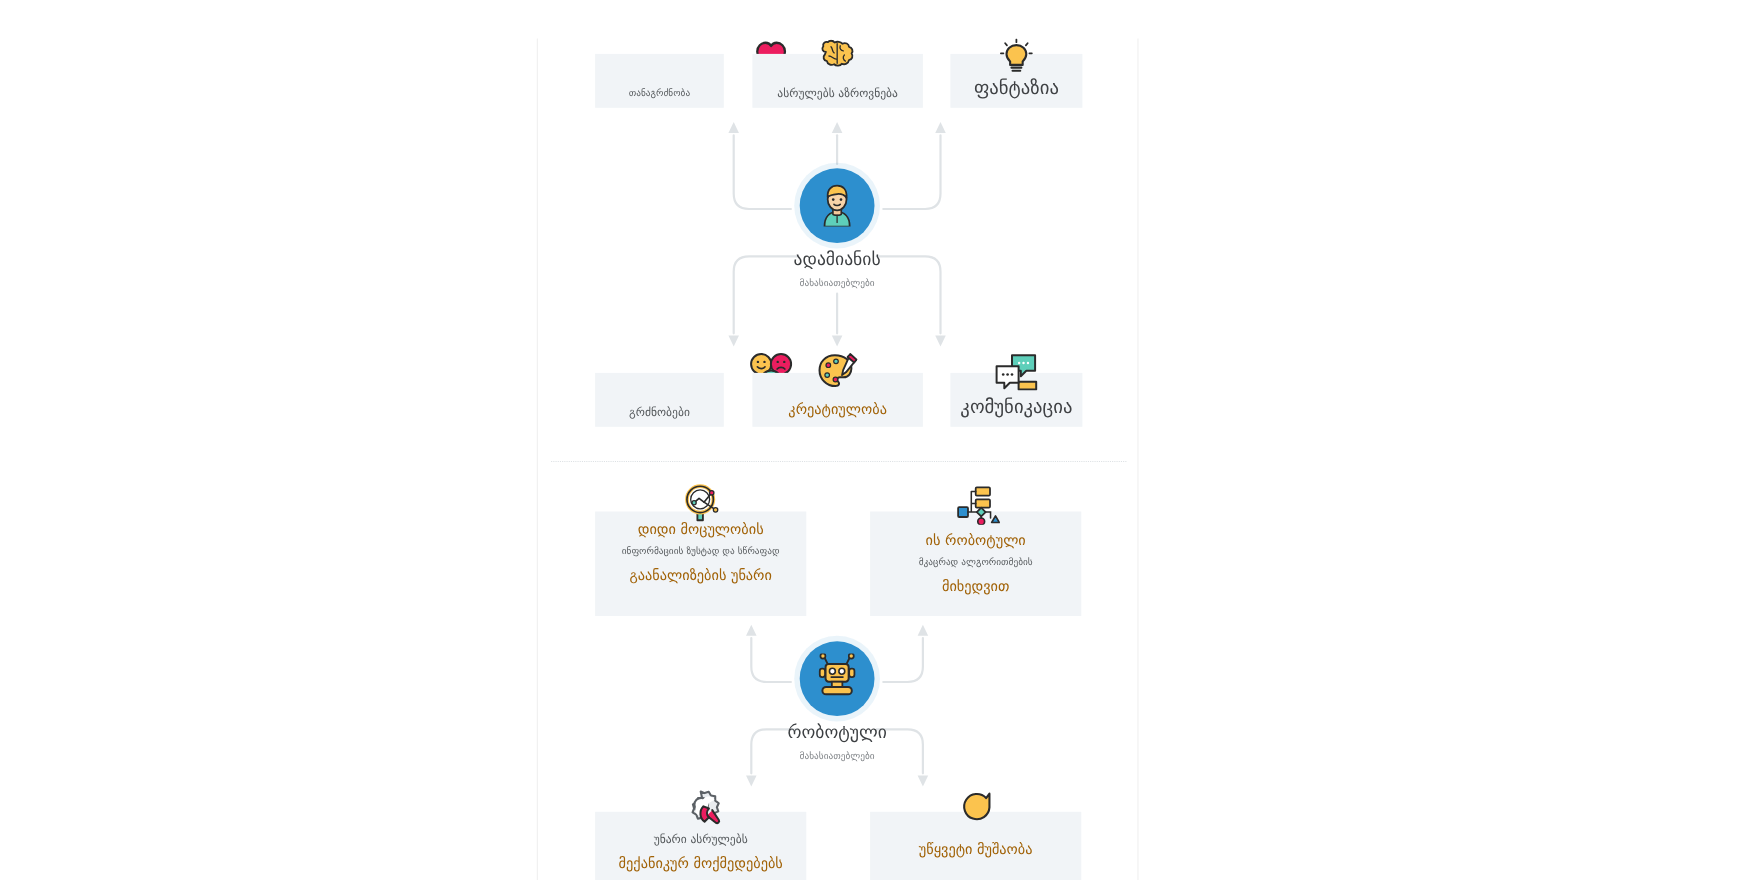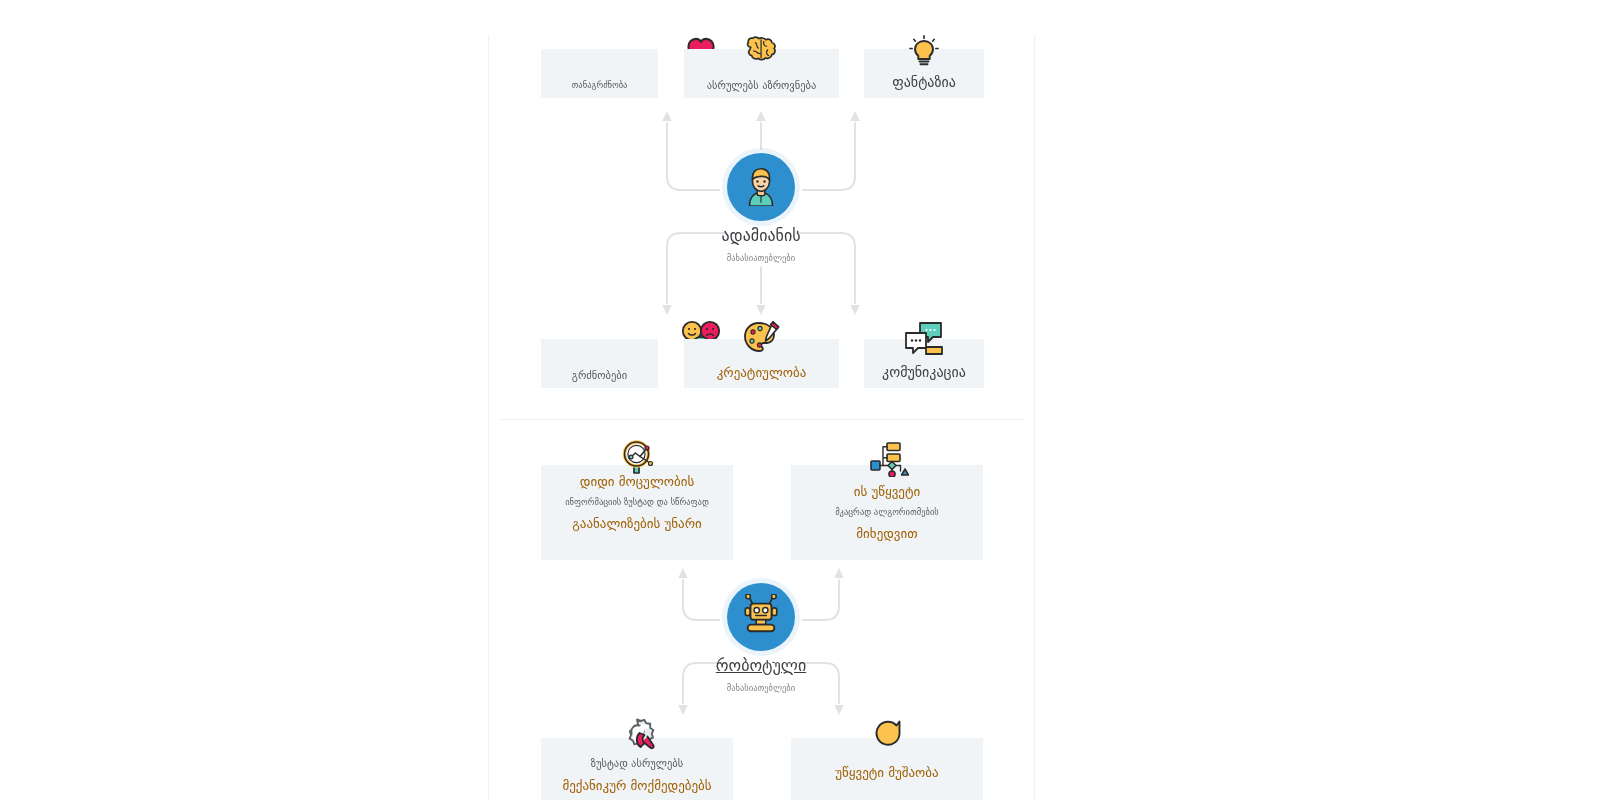--- a/index.html
+++ b/index.html
@@ -56,21 +56,21 @@
 
   .card-line {
     color: #4a4a4a;
     text-align: center;
     line-height: 1.38;
     white-space: nowrap;
   }
   .ln-xs { font-size: 8.5px;  color: #55595c; }
   .ln-sm { font-size: 10.5px; color: #55595c; }
   .ln-md { font-size: 13px;   color: #a16207; }
-  .ln-lg { font-size: 14px; color: #3f4144; }
+  .ln-lg { font-size: 17px; color: #3f4144; }
 
   
   .icon-wrap {
     position: absolute;
     display: flex;
     align-items: center;
     justify-content: center;
   }
 
   
@@ -282,21 +282,21 @@
         <circle cx="19.5" cy="14" r="8.6" fill="none" stroke="#2b2b2b" stroke-width="1.2"></circle>
         <path d="M14 17 L18.5 13 L23 16.5 L30 8" fill="none" stroke="#2b2b2b" stroke-width="1.5" stroke-linecap="round" stroke-linejoin="round"></path>
         <path d="M23 16.5 L33 23" fill="none" stroke="#2b2b2b" stroke-width="1.4" stroke-linecap="round"></path>
         <circle cx="14" cy="17" r="1.9" fill="#5ecfba" stroke="#2b2b2b" stroke-width="1.2"></circle>
         <circle cx="30" cy="8" r="2" fill="#ec1d5f" stroke="#2b2b2b" stroke-width="1.2"></circle>
         <circle cx="33.5" cy="23.5" r="2" fill="#fbc34e" stroke="#2b2b2b" stroke-width="1.2"></circle>
       </svg>
     </div>
 
     <div class="card" style="left:302px; top:430px; width:192px; height:95px; justify-content:flex-start; padding-top:18px;">
-      <div class="card-line ln-md">ის უწყვეტი</div>
+      <div class="card-line ln-md">ის რობოტული</div>
       <div class="card-line ln-xs" style="margin-top:6px;">მკაცრად ალგორითმების</div>
       <div class="card-line ln-md" style="margin-top:6px;">მიხედვით</div>
     </div>
     <div class="icon-wrap" style="left:376px; top:404px; width:46px; height:40px;">
       <svg width="42" height="36" viewBox="0 0 42 36">
         <rect x="20" y="2" width="13" height="7.5" rx="1" fill="#fbc34e" stroke="#2b2b2b" stroke-width="1.6"></rect>
         <rect x="20" y="13" width="13" height="7.5" rx="1" fill="#fbc34e" stroke="#2b2b2b" stroke-width="1.6"></rect>
         <rect x="4" y="20" width="9" height="9" rx="1" fill="#2d8fce" stroke="#2b2b2b" stroke-width="1.6"></rect>
         <path d="M21 24.5 L25 20.5 L29 24.5 L25 28.5 Z" fill="#5ecfba" stroke="#2b2b2b" stroke-width="1.6" stroke-linejoin="round"></path>
         <circle cx="25" cy="33" r="3.1" fill="#ec1d5f" stroke="#2b2b2b" stroke-width="1.5"></circle>
@@ -315,25 +315,25 @@
           <rect x="5.5" y="14.5" width="5" height="8" rx="2.2" fill="#fbc34e" stroke="#2b2b2b" stroke-width="1.7"></rect>
           <rect x="33.5" y="14.5" width="5" height="8" rx="2.2" fill="#fbc34e" stroke="#2b2b2b" stroke-width="1.7"></rect>
           <circle cx="17.5" cy="17" r="2.8" fill="#ffffff" stroke="#2b2b2b" stroke-width="1.5"></circle>
           <circle cx="26.5" cy="17" r="2.8" fill="#ffffff" stroke="#2b2b2b" stroke-width="1.5"></circle>
           <path d="M16.5 22.5 L27.5 22.5" fill="none" stroke="#2b2b2b" stroke-width="1.7" stroke-linecap="round"></path>
           <rect x="17" y="27" width="10" height="5" fill="#fbc34e" stroke="#2b2b2b" stroke-width="1.7"></rect>
           <rect x="8" y="32" width="28" height="7" rx="3.5" fill="#fbc34e" stroke="#2b2b2b" stroke-width="1.9"></rect>
         </svg>
       </span>
     </div>
-    <div class="hub-title" style="left:172px; top:621px; width:200px;text-decoration:underline;">რობოტული</div>
+    <div class="hub-title" style="left:172px; top:621px; width:200px;">რობოტული</div>
     <div class="hub-sub" style="left:172px; top:648px; width:200px;">მახასიათებლები</div>
 
     <div class="card" style="left:52px; top:703px; width:192px; height:73px; justify-content:flex-start; padding-top:18px;">
-      <div class="card-line ln-sm">ზუსტად ასრულებს</div>
+      <div class="card-line ln-sm">უნარი ასრულებს</div>
       <div class="card-line ln-md" style="margin-top:7px;">მექანიკურ მოქმედებებს</div>
     </div>
     <div class="icon-wrap" style="left:126px; top:680px; width:46px; height:40px;">
       <svg width="40" height="38" viewBox="0 0 40 38">
         <path d="M20 2.5 L23.6 4 L27.3 2.8 L29.3 6.2 L33.2 6.8 L33.2 10.8 L36.4 13.2 L34.7 16.8 L36 20.6 L32.4 22.2 L31.2 26 L27.3 25.7 L24.4 28.4 L21.2 26.3 L17.4 27.3 L16 23.6 L12.6 21.6 L14 18 L12.9 14.2 L16.3 12.4 L17.6 8.6 L21.4 9 Z" transform="translate(-1,1)" fill="#e9ecef" stroke="#5c6166" stroke-width="1.9" stroke-linejoin="round"></path>
         <circle cx="19.5" cy="15.5" r="6.2" fill="#ffffff" stroke="#5c6166" stroke-width="1.9"></circle>
         <path d="M22 10 C25 7 30 8 31.5 11 L26.5 14 L25 18.5 L20.5 20 L17 25 C14 23.5 13 18.5 16 15.5 Z" fill="#ffffff" stroke="#5c6166" stroke-width="0"></path>
         <path d="M29.5 20.5 L35.5 29.5 C36.5 31 34.5 33 32.8 32 L24.5 25.5" fill="#ec1d5f" stroke="#2b2b2b" stroke-width="1.8" stroke-linejoin="round" stroke-linecap="round"></path>
         <path d="M26.5 19 C24 21.5 24 25 26.5 27 L22.5 31 C18 28 17.5 21 21.5 17 Z" fill="#ec1d5f" stroke="#2b2b2b" stroke-width="1.8" stroke-linejoin="round"></path>
       </svg>

